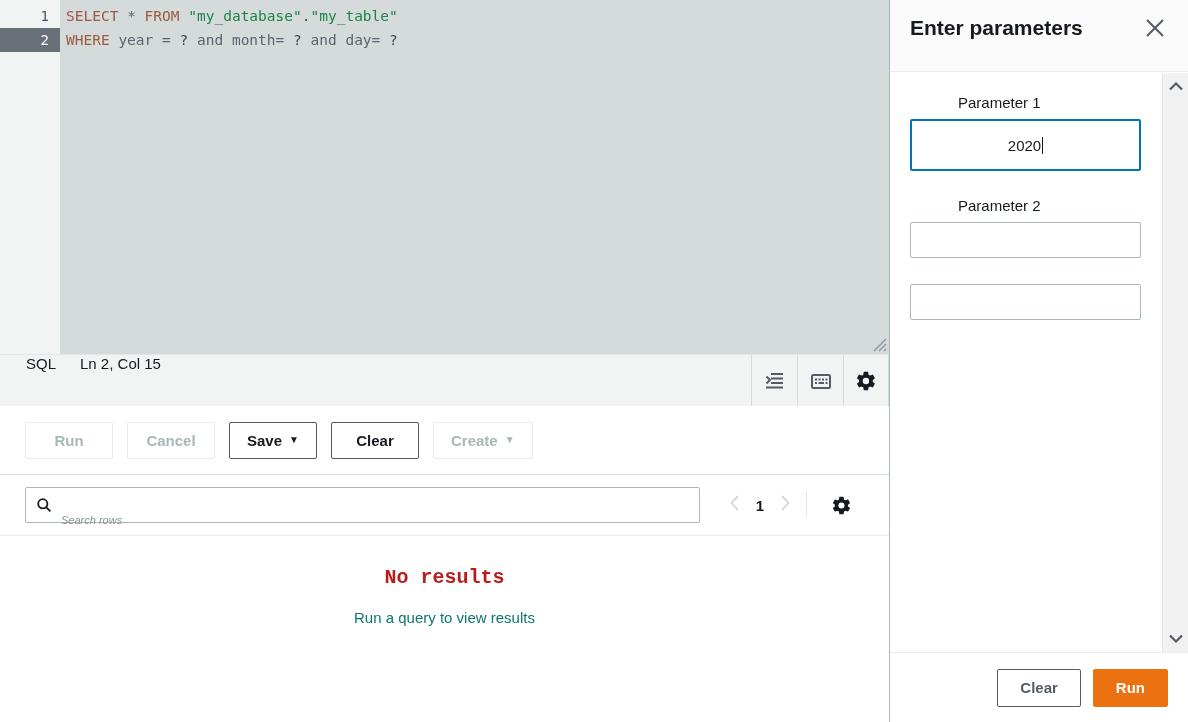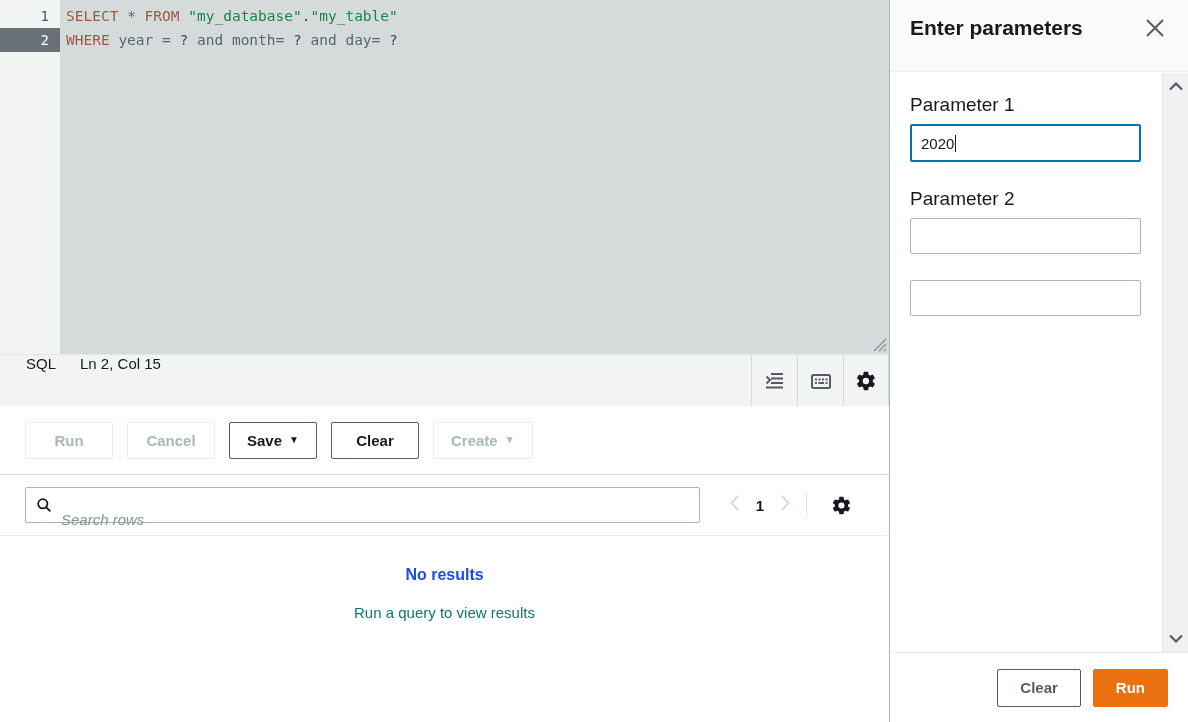--- a/index.html
+++ b/index.html
@@ -180,21 +180,21 @@
     max-width: 675px;
     height: 36px;
     border: 1px solid #aab7b8;
     border-radius: 2px;
     display: flex;
     align-items: center;
     padding: 0 10px;
     background: #fff;
   }
   .search-box .ph {
-    font-size: 15px;
+    font-size: 11px;
     color: #879596;
     font-style: italic;
     margin-left: 9px;
     font-family: "Liberation Sans", sans-serif;
     margin-top: 29px;
   }
   .pager {
     margin-left: auto;
     display: flex;
     align-items: center;
@@ -217,23 +217,24 @@
   .results-body {
     flex: 1;
     border-top: 1px solid #e9ebed;
     display: flex;
     flex-direction: column;
     align-items: center;
     padding-top: 30px;
     background: #ffffff;
   }
   .no-results {
-    font-size: 16px;
-    font-weight: bold;
-    color: #1d4ed8;
+    font-size: 20px;
+    font-weight: bold;
+    color: #b91c1c;
+    font-family: Liberation Mono, monospace;
   }
   .no-results-sub {
     margin-top: 20px;
     font-size: 15px;
     color: #0f766e;
   }
 
   
   .panel {
     width: 298px;
@@ -262,38 +263,40 @@
     display: flex;
     padding: 4px;
   }
   .panel-body {
     flex: 1;
     position: relative;
     overflow: hidden;
     padding: 22px 20px 0 20px;
   }
   .param-label {
-    font-size: 19px;
+    font-size: 15px;
     color: #16191f;
     margin-bottom: 8px;
+    margin-left: 48px;
   }
   .param-field {
     height: 36px;
     border: 1px solid #aab7b8;
     border-radius: 2px;
     margin-bottom: 26px;
     display: flex;
     align-items: center;
     padding: 0 9px;
     background: #fff;
     width: 231px;
   }
   .param-field.focused {
     border: 2px solid #0073bb;
-    height: 38px;
+    height: 52px;
+    justify-content: center;
   }
   .param-value {
     font-size: 15px;
     color: #16191f;
     position: relative;
   }
   .caret-bar {
     display: inline-block;
     width: 1px;
     height: 17px;

